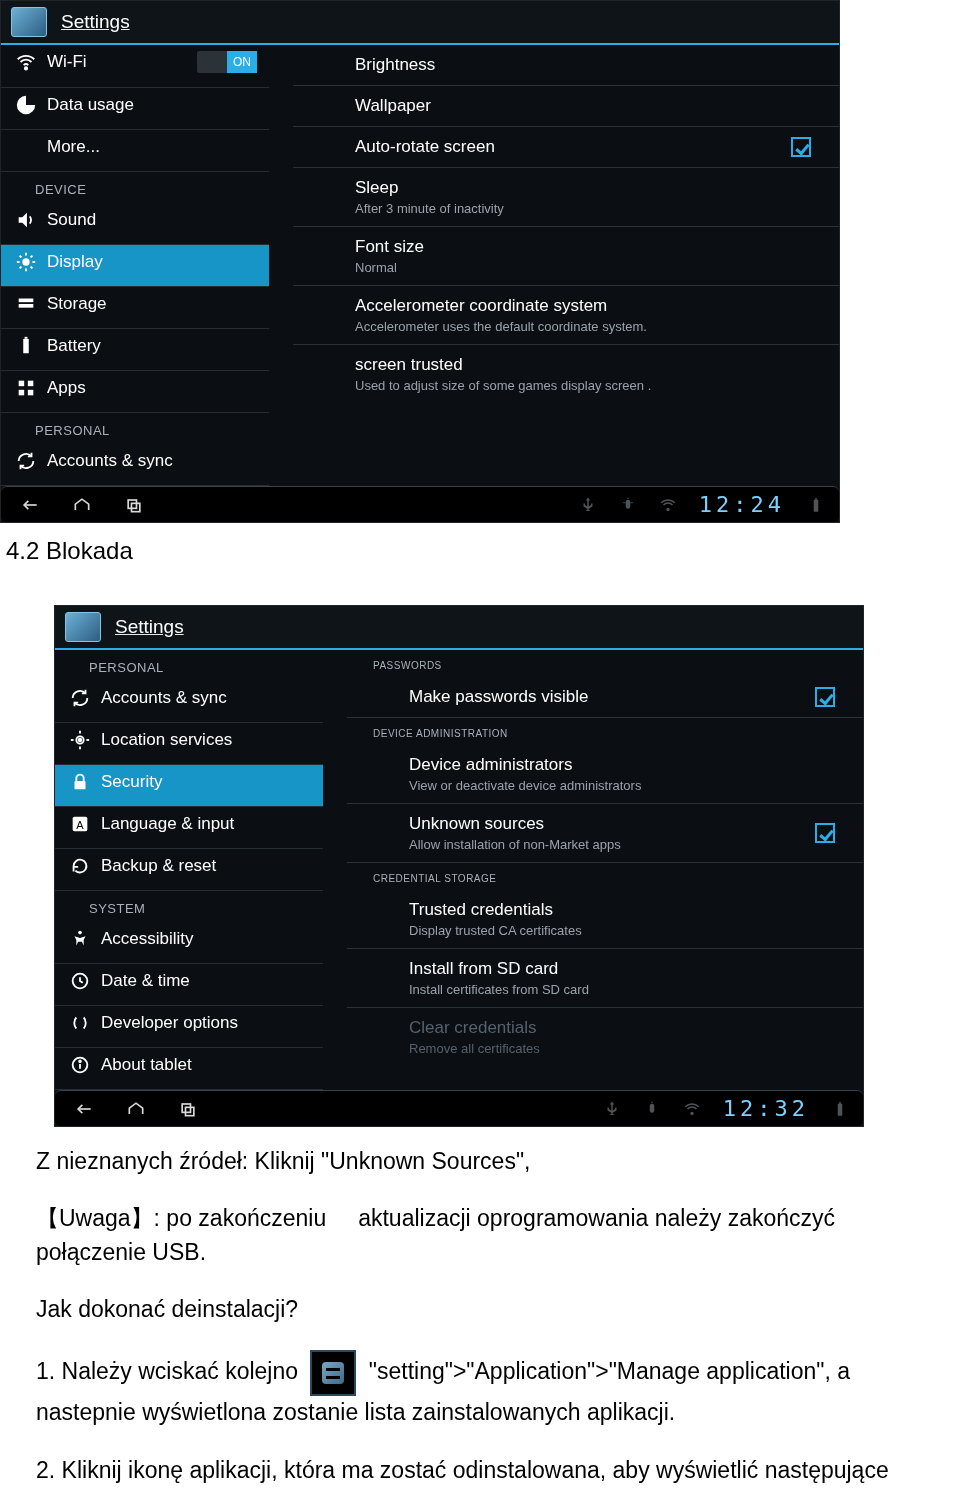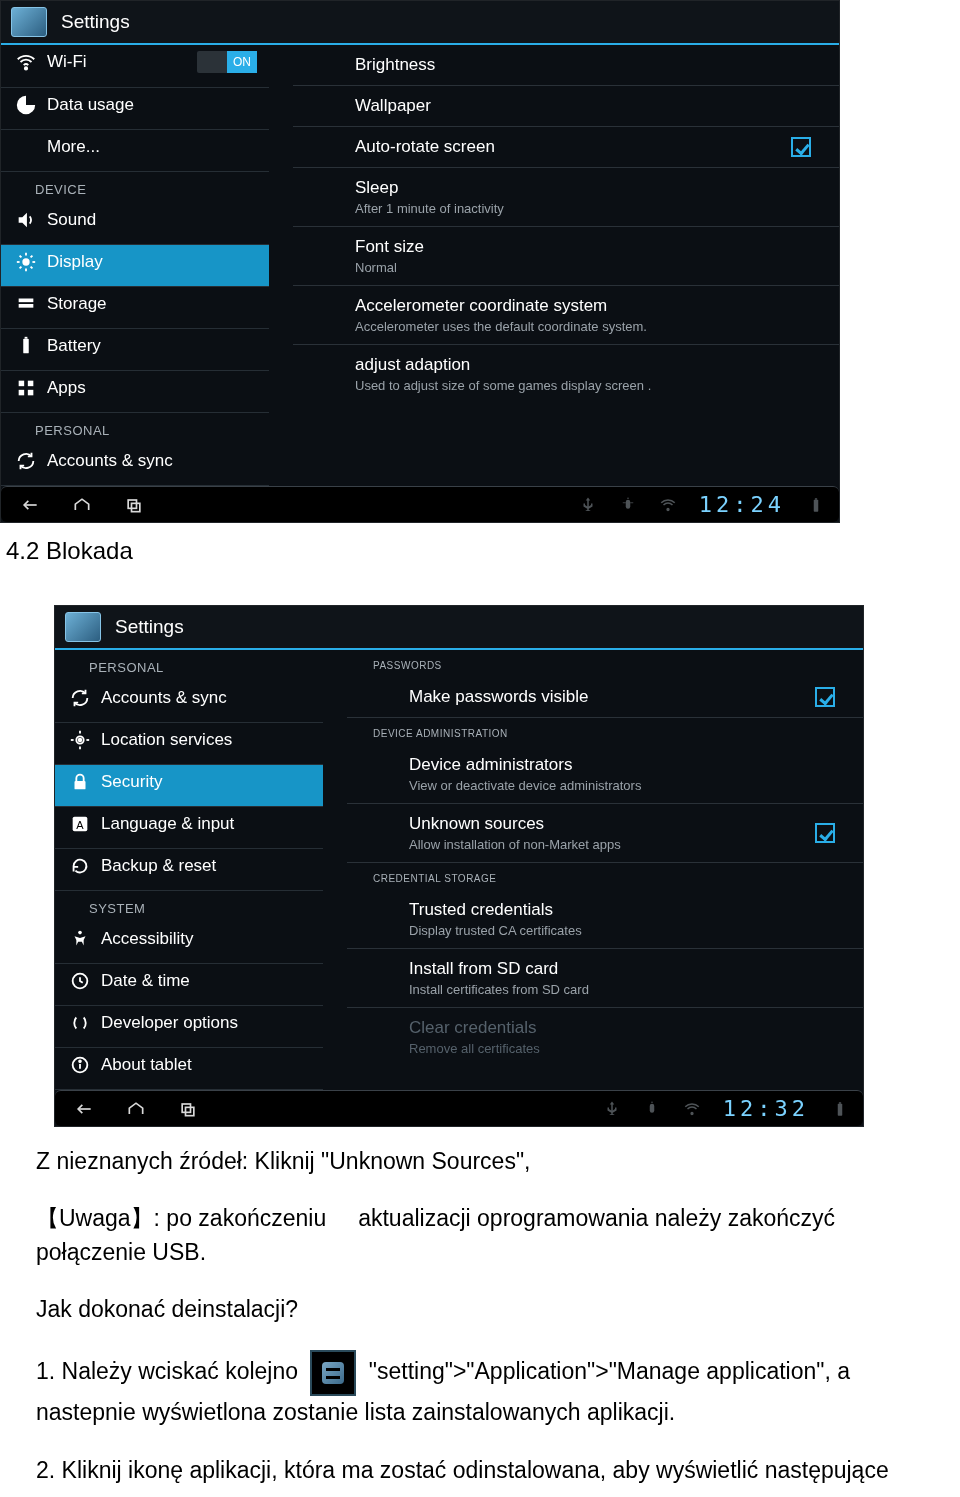--- a/index.html
+++ b/index.html
@@ -20,21 +20,21 @@
   .inline-icon .sl::before { top:6px;}
   .inline-icon .sl::after { top:14px;}
 
   
   .shot { width: 840px; margin: 0 0 0 48px; background:#0b0f14; color:#e8e8e8;
           border:1px solid #202428; font-size:16px; }
   .shot.shot-1 { width: 840px; margin-left: 0; }
   .shot.shot-2 { width: 810px; margin-left: 54px; }
 
   .topbar { display:flex; align-items:center; height:44px; padding:0 10px;
-            border-bottom: 2px solid #2aaee8; background:#0f1419; }
+            border-bottom: 2px solid #2aaee8; background:#0f1419;text-decoration:underline; }
   .topbar .settings-badge { width:36px; height:30px; background:linear-gradient(135deg,#6db0d6,#2c5e80);
             border:1px solid #86c4e7; border-radius:3px; margin-right:14px; }
   .topbar .ttl { font-size:19px; color:#fff; }
 
   .panel { display:flex; min-height: 390px; }
   .sidebar { width: 268px; }
   .main { flex:1; padding-left: 24px; }
 
   .hdr { font-size:13px; color:#a9b1b8; letter-spacing:.5px; padding:10px 14px 6px; }
   .hdr-sidebar { padding-left:34px; }
@@ -191,32 +191,32 @@
       </div>
       <div class="mrow">
         <div class="mt">Wallpaper</div>
       </div>
       <div class="mrow">
         <div class="mt">Auto-rotate screen</div>
         <span class="cb on"></span>
       </div>
       <div class="mrow">
         <div class="mt">Sleep</div>
-        <div class="ms">After 1 minute of inactivity</div>
+        <div class="ms">After 3 minute of inactivity</div>
       </div>
       <div class="mrow">
         <div class="mt">Font size</div>
         <div class="ms">Normal</div>
       </div>
       <div class="mrow">
         <div class="mt">Accelerometer coordinate system</div>
         <div class="ms">Accelerometer uses the default coordinate system.</div>
       </div>
       <div class="mrow" style="border-bottom:none">
-        <div class="mt">adjust adaption</div>
+        <div class="mt">screen trusted</div>
         <div class="ms">Used to adjust size of some games display screen .</div>
       </div>
     </div>
   </div>
 
   <div class="navbar">
     <span class="nb-ic">
       <svg viewBox="0 0 24 24" fill="none" stroke="#fff" stroke-width="2">
           <path d="M20 12H6"></path>
           <path d="M10 7l-5 5 5 5"></path>

